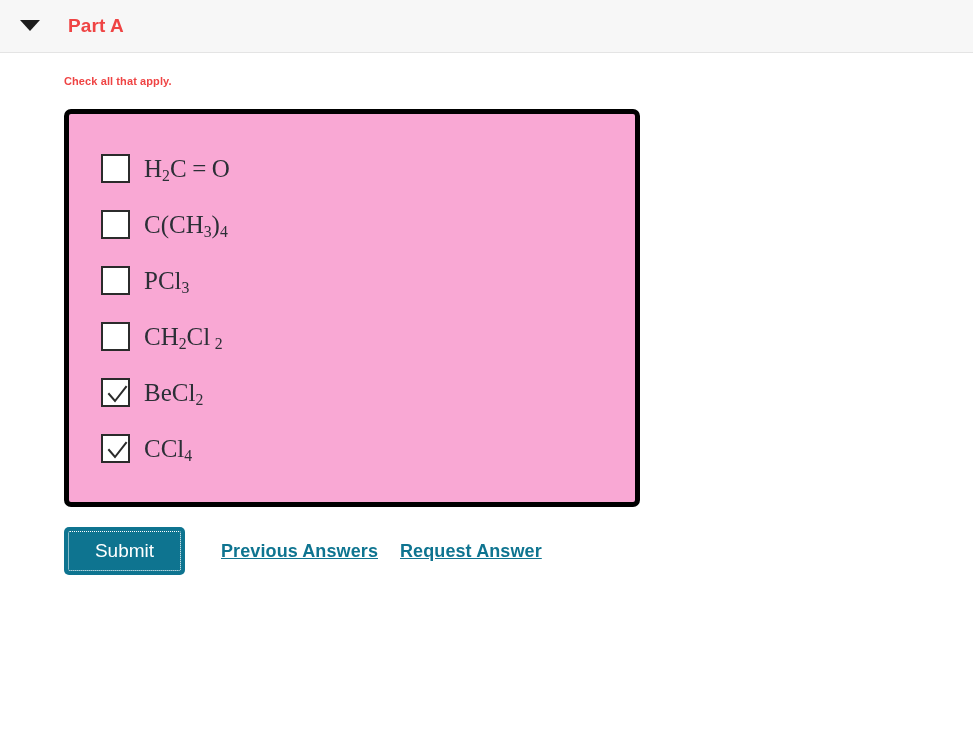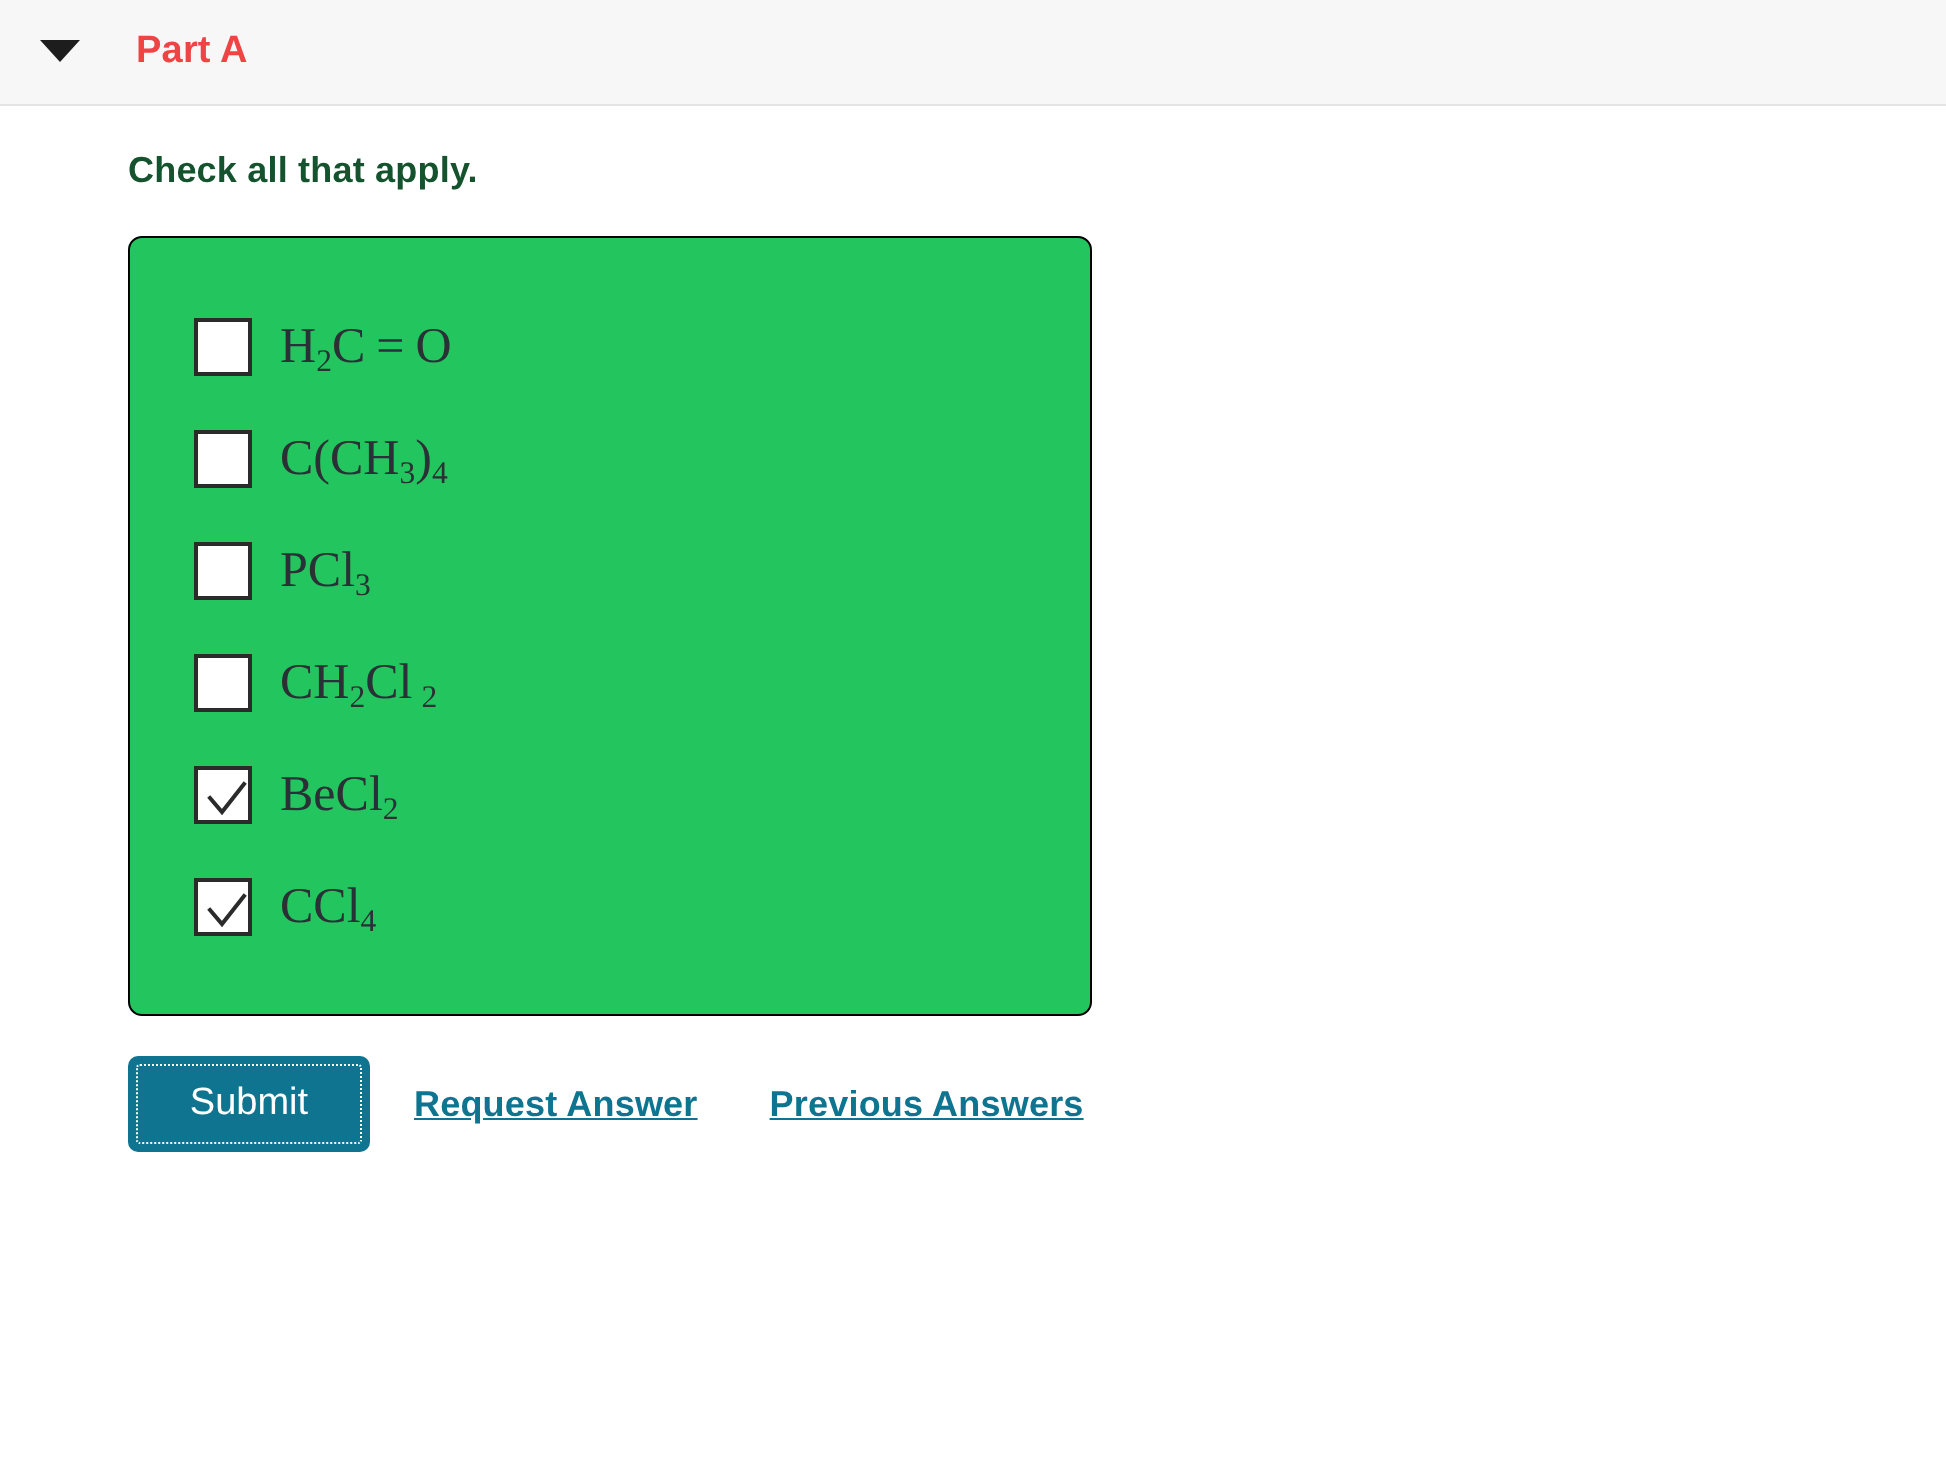--- a/index.html
+++ b/index.html
@@ -45,36 +45,36 @@
     padding: 0 0 0 64px;
   }
   .question {
     font-size: 18px;
     color: #3b4852;
     margin-top: 24px;
     line-height: 1.3;
     letter-spacing: 0.1px;
   }
   .instruction {
-    font-size: 18px;
+    font-size: 11px;
     font-weight: bold;
-    color: #14532d;
+    color: #ef4444;
     margin-top: 22px;
     letter-spacing: 0.1px;
   }
 
   
   .answer-box {
     margin-top: 22px;
-    width: 482px;
-    border: 1px solid #000000;
+    width: 576px;
+    border: 5px solid #000000;
     border-radius: 7px;
     box-sizing: border-box;
     padding: 26px 0 26px 0;
-    background: #22c55e;
+    background: #f9a8d4;
   }
   .choice-row {
     display: flex;
     align-items: center;
     height: 56px;
     padding-left: 32px;
     box-sizing: border-box;
   }
   .checkbox {
     width: 29px;
@@ -202,17 +202,17 @@
           </svg>
         </span>
         <span class="formula"><span>CCl</span><sub>4</sub></span>
       </div>
     </div>
 
   <div class="actions">
     <button class="submit-button">
       <span class="submit-label">Submit</span>
     </button>
+    <a class="action-link">Previous Answers</a>
     <a class="action-link second">Request Answer</a>
-    <a class="action-link">Previous Answers</a>
   </div>
 
 </div>
 
 </body></html>

